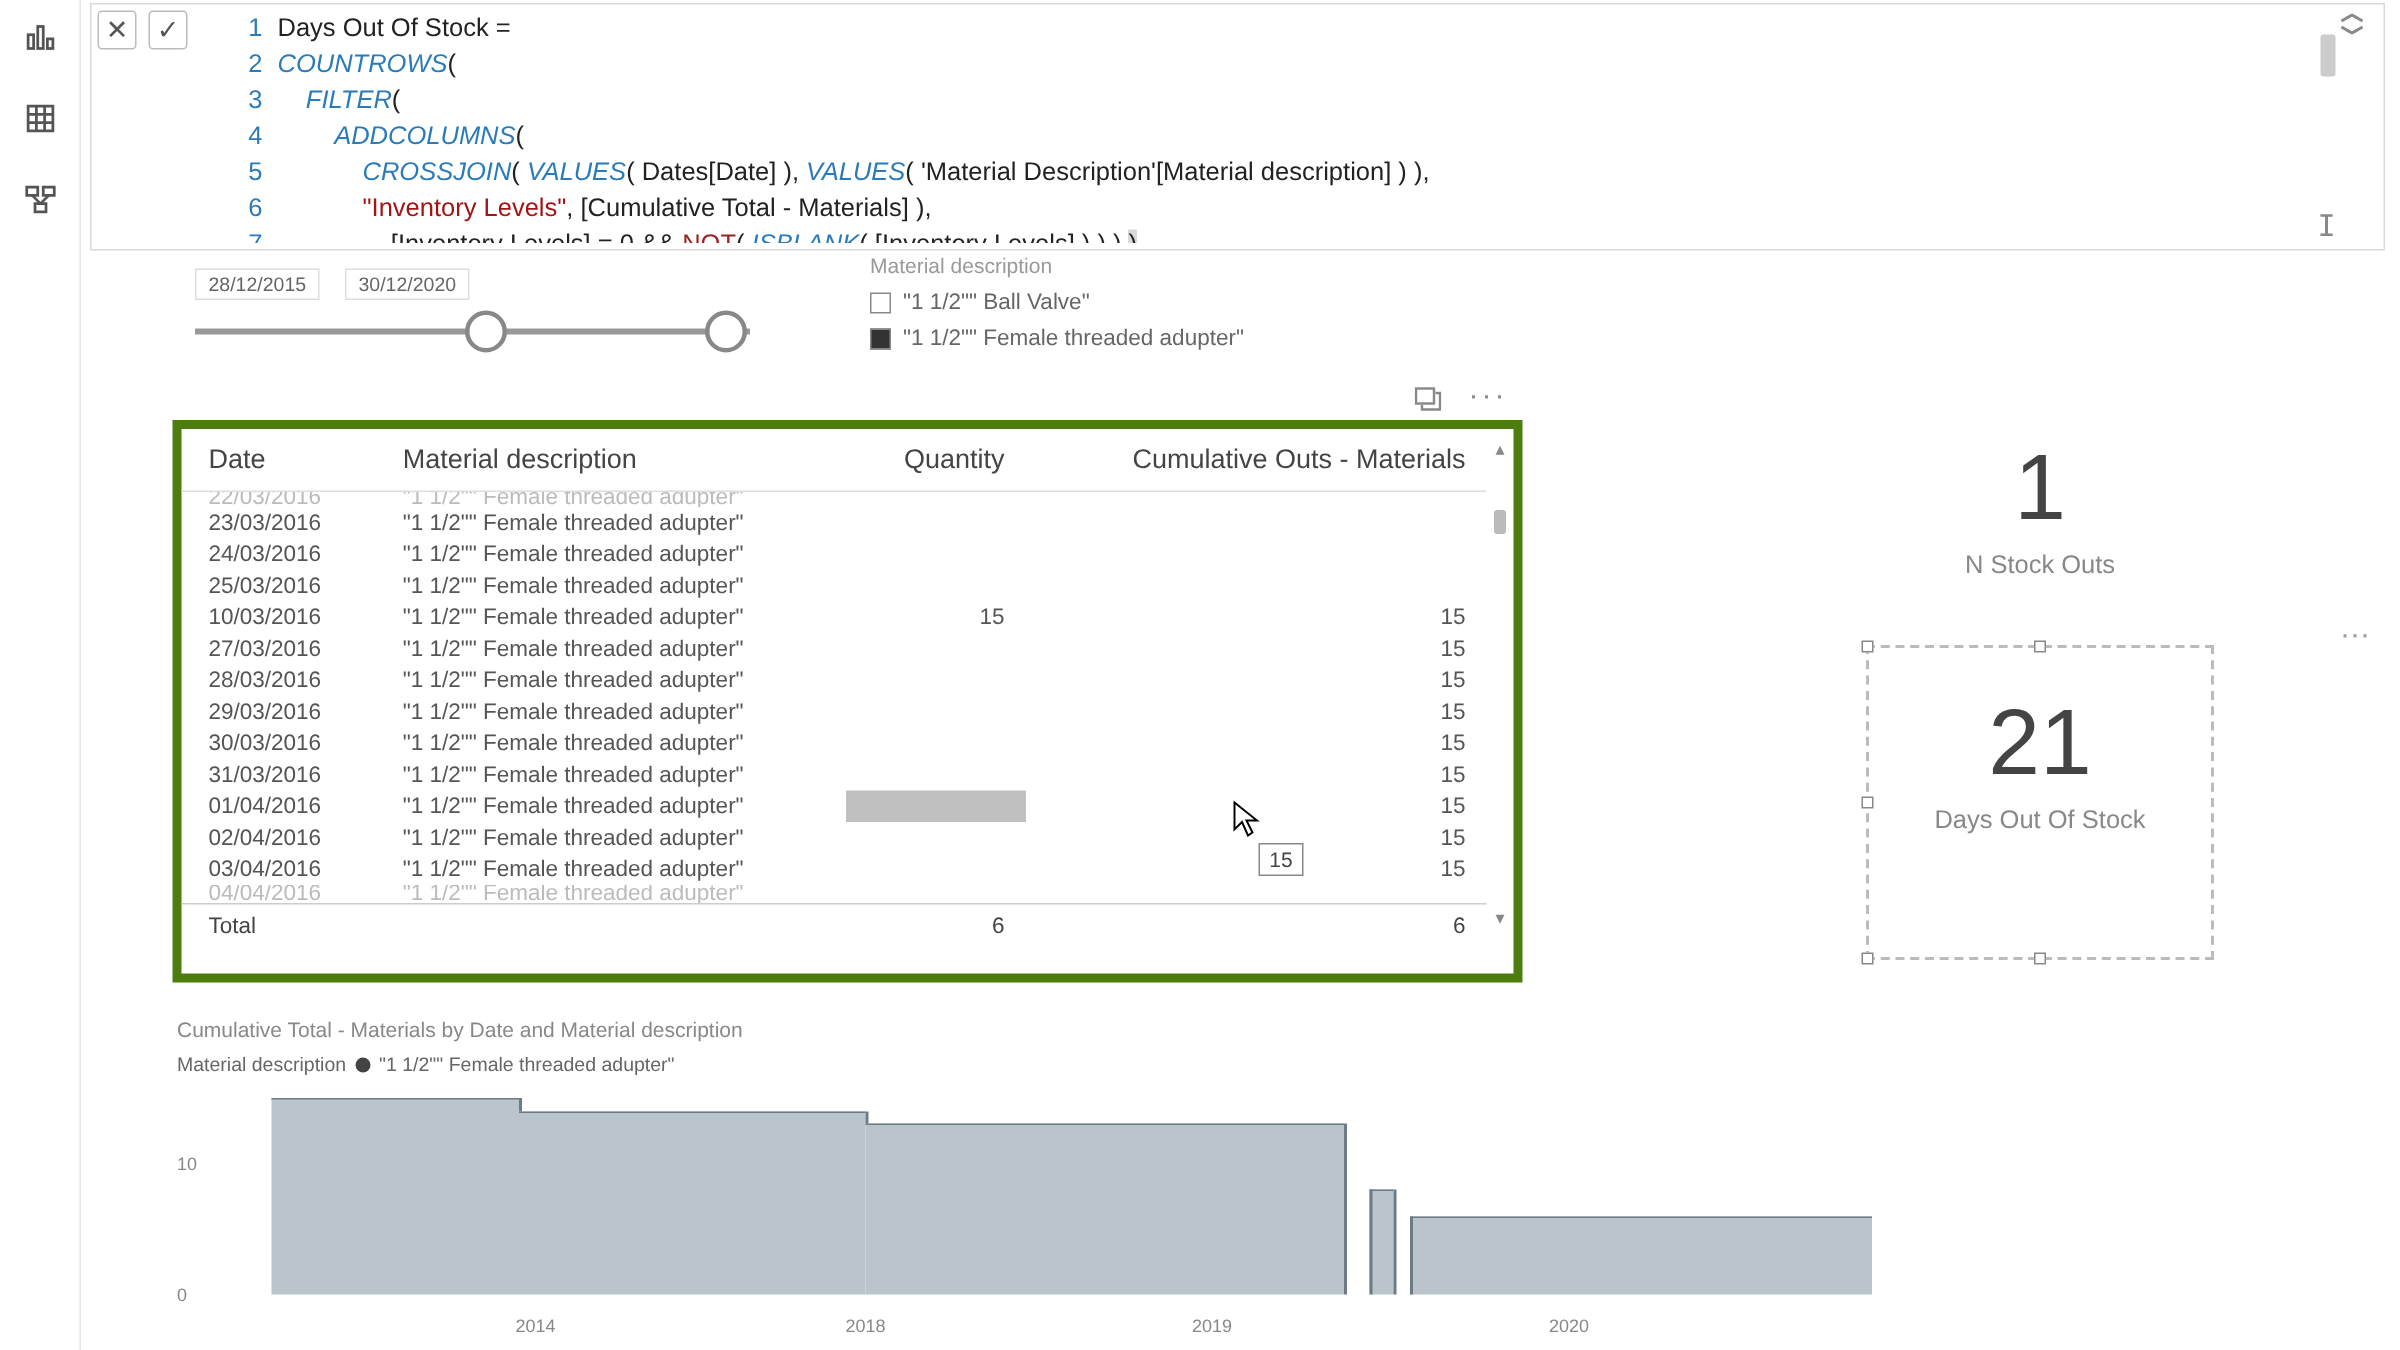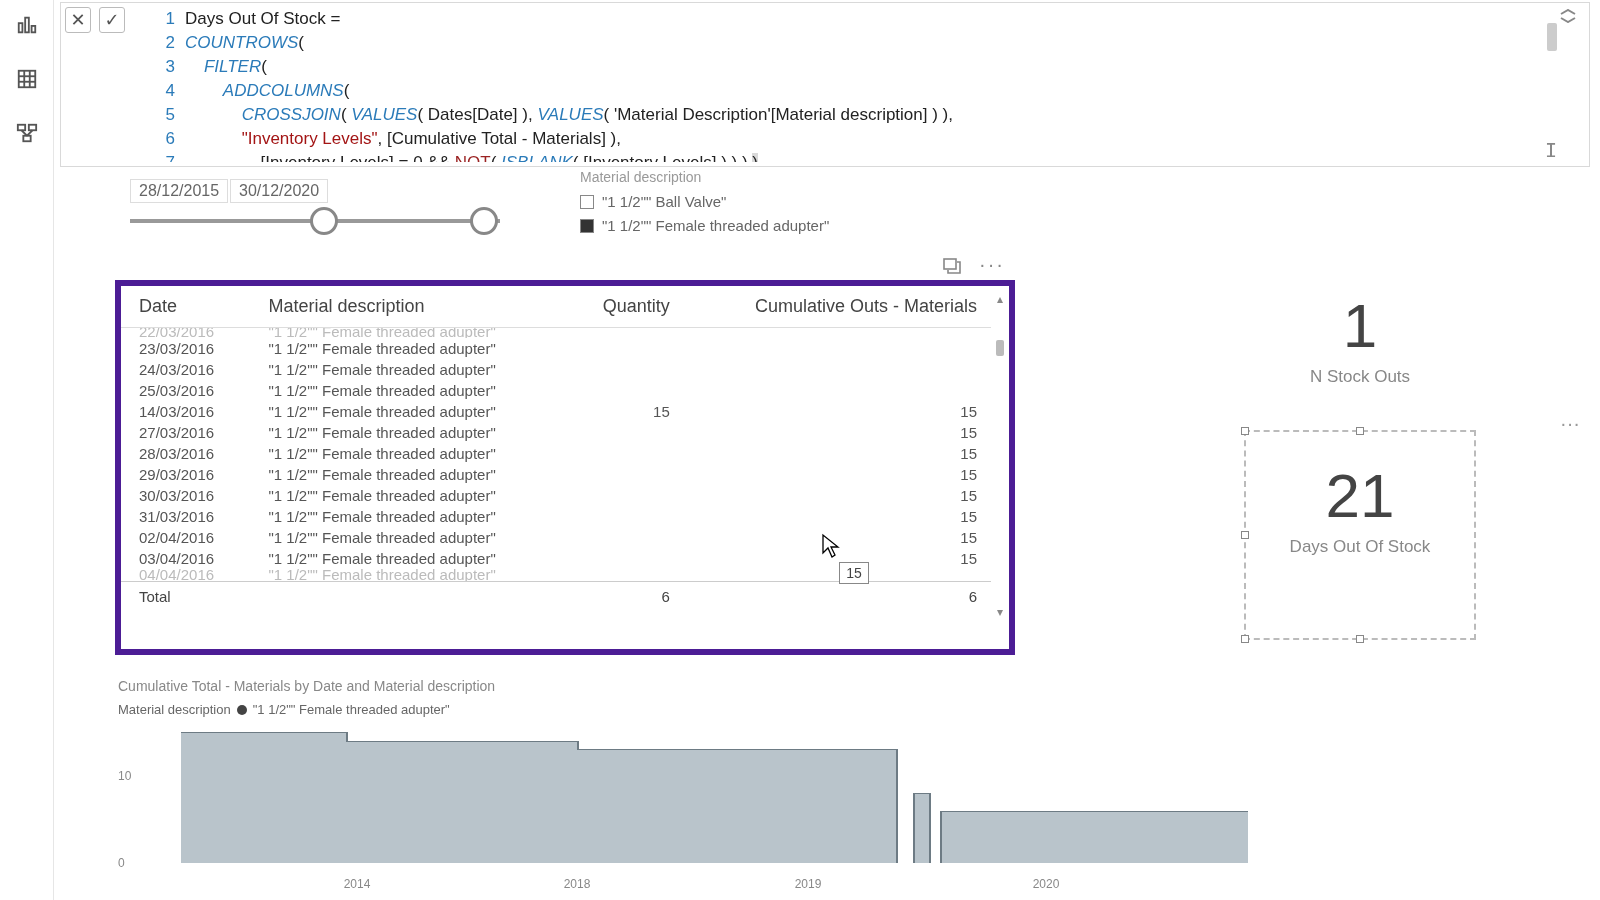--- a/index.html
+++ b/index.html
@@ -18,32 +18,32 @@
   .code { color: #222; }
   .kw-fn { color: #2b7bb9; font-style: italic; }
   .kw-str { color: #a31515; }
   .kw-not { color: #9b2323; }
   .formula-expand { position: absolute; right: 10px; top: 6px; width: 20px; height: 18px; cursor: pointer; }
   .formula-scroll { position: absolute; right: 32px; top: 20px; width: 10px; height: 28px; background: #ccc; border-radius: 2px; }
   .formula-cursor { position: absolute; right: 32px; top: 135px; font-family: Consolas, monospace; font-size: 20px; color: #888; }
 
   
   .slicer-row { position: absolute; left: 120px; top: 175px; right: 20px; height: 65px; }
-  .date-from, .date-to { position: absolute; top: 4px; font-size: 16px; color: #666; border: 1px solid #ddd; padding: 2px 8px; }
+  .date-from, .date-to { position: absolute; top: 4px; font-size: 13px; color: #666; border: 1px solid #ddd; padding: 2px 8px; }
   .date-from { left: 10px; }
   .date-to { left: 110px; }
   .slider-track { position: absolute; left: 10px; top: 44px; width: 370px; height: 4px; background: #999; }
   .slider-handle { position: absolute; top: -12px; width: 28px; height: 28px; border-radius: 50%; background: #fff; border: 3px solid #888; cursor: pointer; }
   .legend-title { position: absolute; left: 460px; top: -6px; font-size: 14px; color: #999; }
   .legend-item { position: absolute; left: 460px; display: flex; align-items: center; gap: 8px; font-size: 15px; color: #666; }
   .legend-check { width: 14px; height: 14px; border: 1px solid #888; }
   .legend-check.filled { background: #333; }
 
   
-  .table-visual { position: absolute; left: 115px; top: 280px; width: 900px; height: 375px; border: 6px solid #4c1d95; background: #fff; }
+  .table-visual { position: absolute; left: 115px; top: 280px; width: 900px; height: 375px; border: 6px solid #4d7c0f; background: #fff; }
   .vis-header-icons { position: absolute; left: 115px; top: 258px; width: 900px; display: flex; justify-content: flex-end; gap: 18px; padding-right: 10px; color: #888; }
   .tbl-scroll { position: absolute; right: 2px; top: 6px; width: 14px; bottom: 30px; }
   .tbl-scroll-up, .tbl-scroll-down { font-size: 12px; color: #888; text-align: center; cursor: pointer; }
   .tbl-scroll-thumb { position: absolute; top: 48px; left: 3px; width: 8px; height: 16px; background: #bbb; border-radius: 2px; cursor: pointer; }
 
   .tbl { width: calc(100% - 18px); border-collapse: collapse; font-size: 15px; color: #555; }
   .tbl th { text-align: left; font-weight: 400; font-size: 18px; color: #444; padding: 10px 14px 10px 18px; border-bottom: 1px solid #ddd; }
   .tbl th:nth-child(3), .tbl th:nth-child(4), .tbl td:nth-child(3), .tbl td:nth-child(4) { text-align: right; }
   .tbl td { padding: 2px 14px 2px 18px; white-space: nowrap; }
   .tbl tr.partial td { color: #bbb; overflow: hidden; }
@@ -177,21 +177,21 @@
           <td></td>
           <td></td>
         </tr>
         <tr>
           <td>25/03/2016</td>
           <td>"1 1/2"" Female threaded adupter"</td>
           <td></td>
           <td></td>
         </tr>
         <tr>
-          <td>14/03/2016</td>
+          <td>10/03/2016</td>
           <td>"1 1/2"" Female threaded adupter"</td>
           <td>15</td>
           <td>15</td>
         </tr>
         <tr>
           <td>27/03/2016</td>
           <td>"1 1/2"" Female threaded adupter"</td>
           <td></td>
           <td>15</td>
         </tr>
@@ -208,20 +208,26 @@
           <td>15</td>
         </tr>
         <tr>
           <td>30/03/2016</td>
           <td>"1 1/2"" Female threaded adupter"</td>
           <td></td>
           <td>15</td>
         </tr>
         <tr>
           <td>31/03/2016</td>
+          <td>"1 1/2"" Female threaded adupter"</td>
+          <td></td>
+          <td>15</td>
+        </tr>
+        <tr class="highlight">
+          <td>01/04/2016</td>
           <td>"1 1/2"" Female threaded adupter"</td>
           <td></td>
           <td>15</td>
         </tr>
         <tr>
           <td>02/04/2016</td>
           <td>"1 1/2"" Female threaded adupter"</td>
           <td></td>
           <td>15</td>
         </tr>

